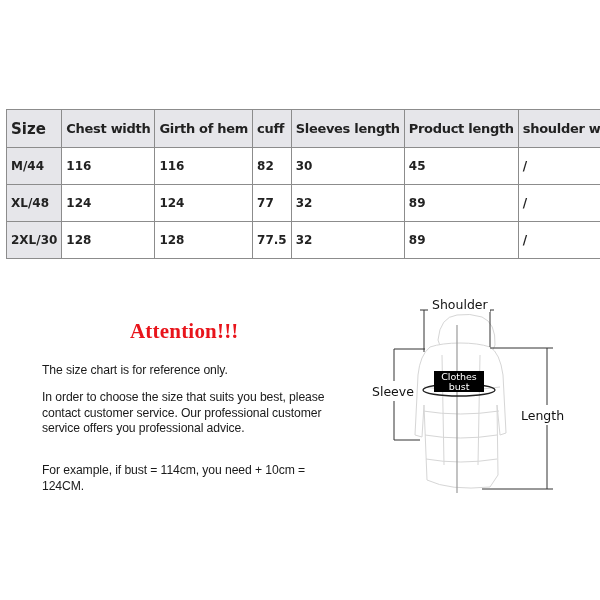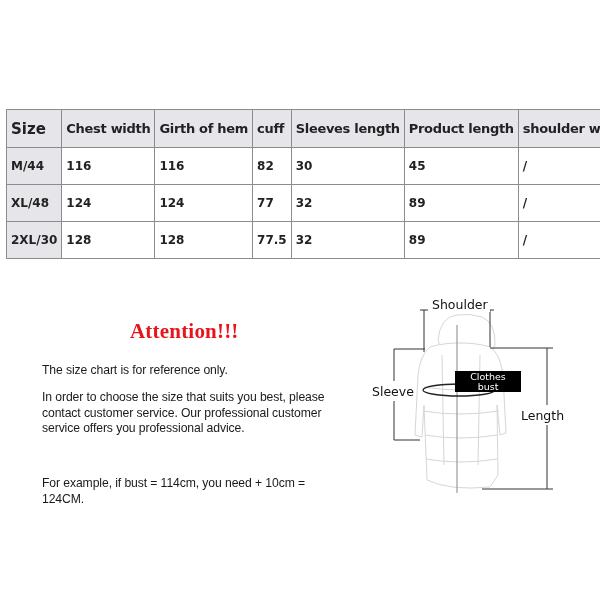--- a/index.html
+++ b/index.html
@@ -24,34 +24,34 @@
     position: absolute; left: 130px; top: 319px;
     color: #e8141b; font-weight: bold; font-size: 21px; letter-spacing: 0.2px;
     font-family: Liberation Serif, serif;
   }
   .note {
     position: absolute; left: 42px; font-size: 12.2px; line-height: 15.5px; color: #1a1a1a;
     font-family: "Liberation Sans", sans-serif; letter-spacing: -0.1px;
   }
   .note1 { top: 363px; }
   .note2 { top: 390px; width: 300px; }
-  .note3 { top: 476px; width: 300px; }
+  .note3 { top: 463px; width: 300px; }
   .diagram { position: absolute; left: 360px; top: 295px; width: 220px; height: 210px; }
   .diagram svg { position: absolute; left: 0; top: 0; }
   .lbl {
     position: absolute; font-family: "DejaVu Sans", sans-serif; font-size: 12.5px; color: #111;
     background: #fff; padding: 0 2px; line-height: 14px;
   }
   .lbl-shoulder { left: 70px; top: 3px; }
   .lbl-sleeve { left: 10px; top: 90px; }
   .lbl-length { left: 159px; top: 114px; }
   .bust-box {
-    position: absolute; left: 74px; top: 76px; width: 66px; height: 20px;
+    position: absolute; left: 74px; top: 76px; width: 50px; height: 20px;
     background: #000; color: #fff; text-align: center;
-    font-family: "DejaVu Sans", sans-serif; font-size: 9.5px; line-height: 9.5px; padding-top: 1px; margin-left: 21px;
+    font-family: "DejaVu Sans", sans-serif; font-size: 9.5px; line-height: 9.5px; padding-top: 1px;
   }
 </style>
 </head>
 <body>
 
 <table class="size-table">
   <colgroup>
     <col style="width:83px">
       <col style="width:86px">
       <col style="width:84px">

